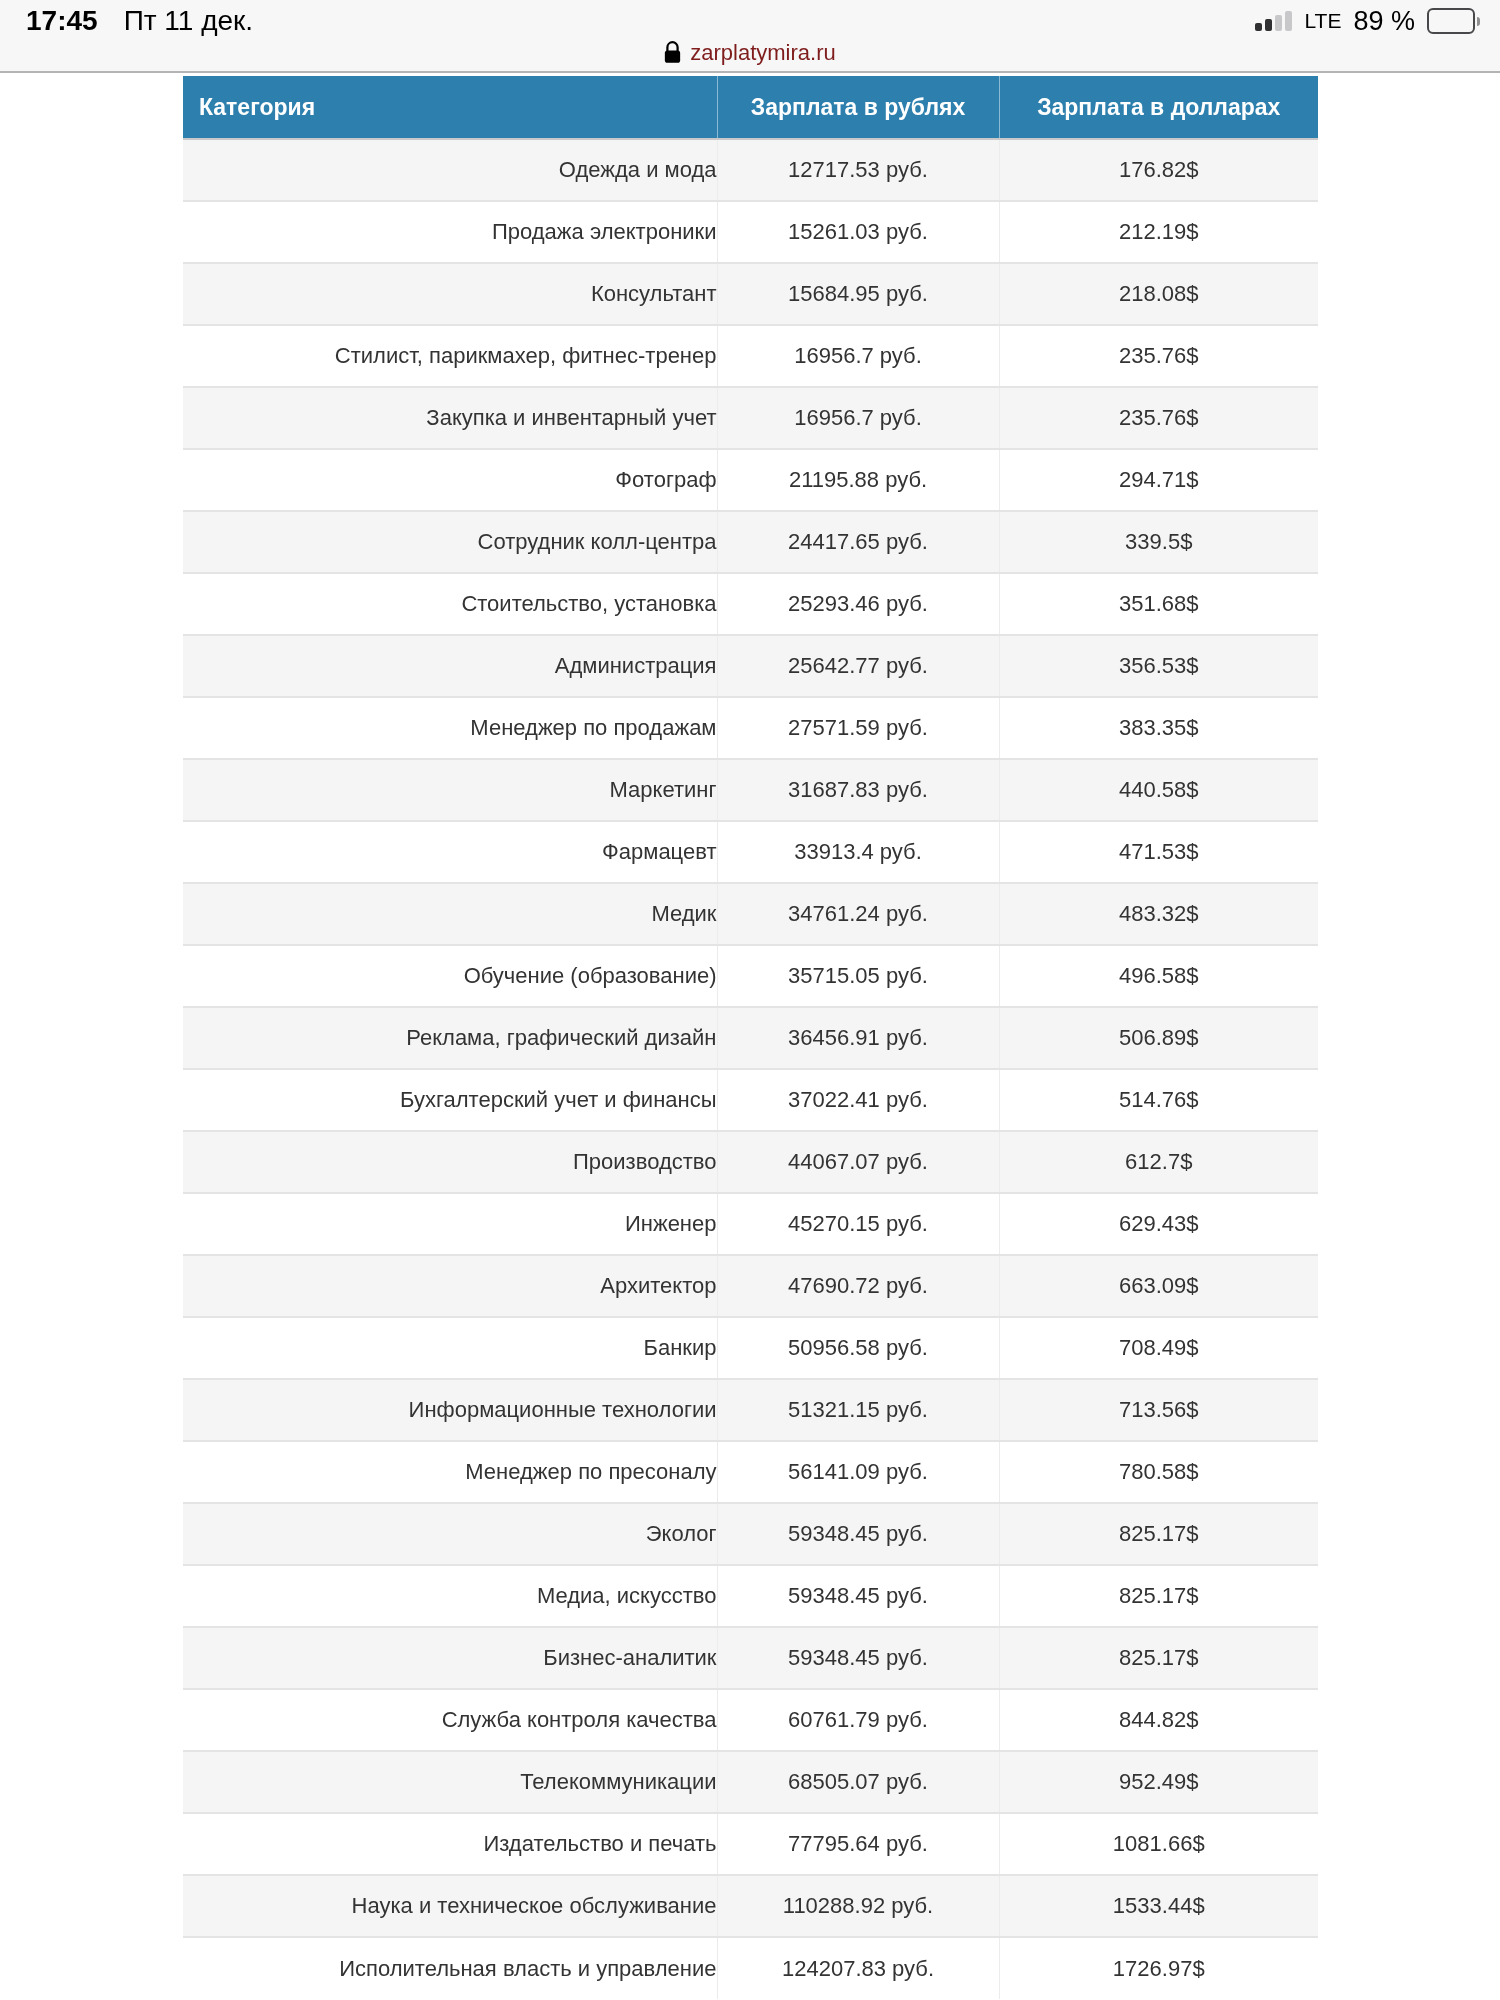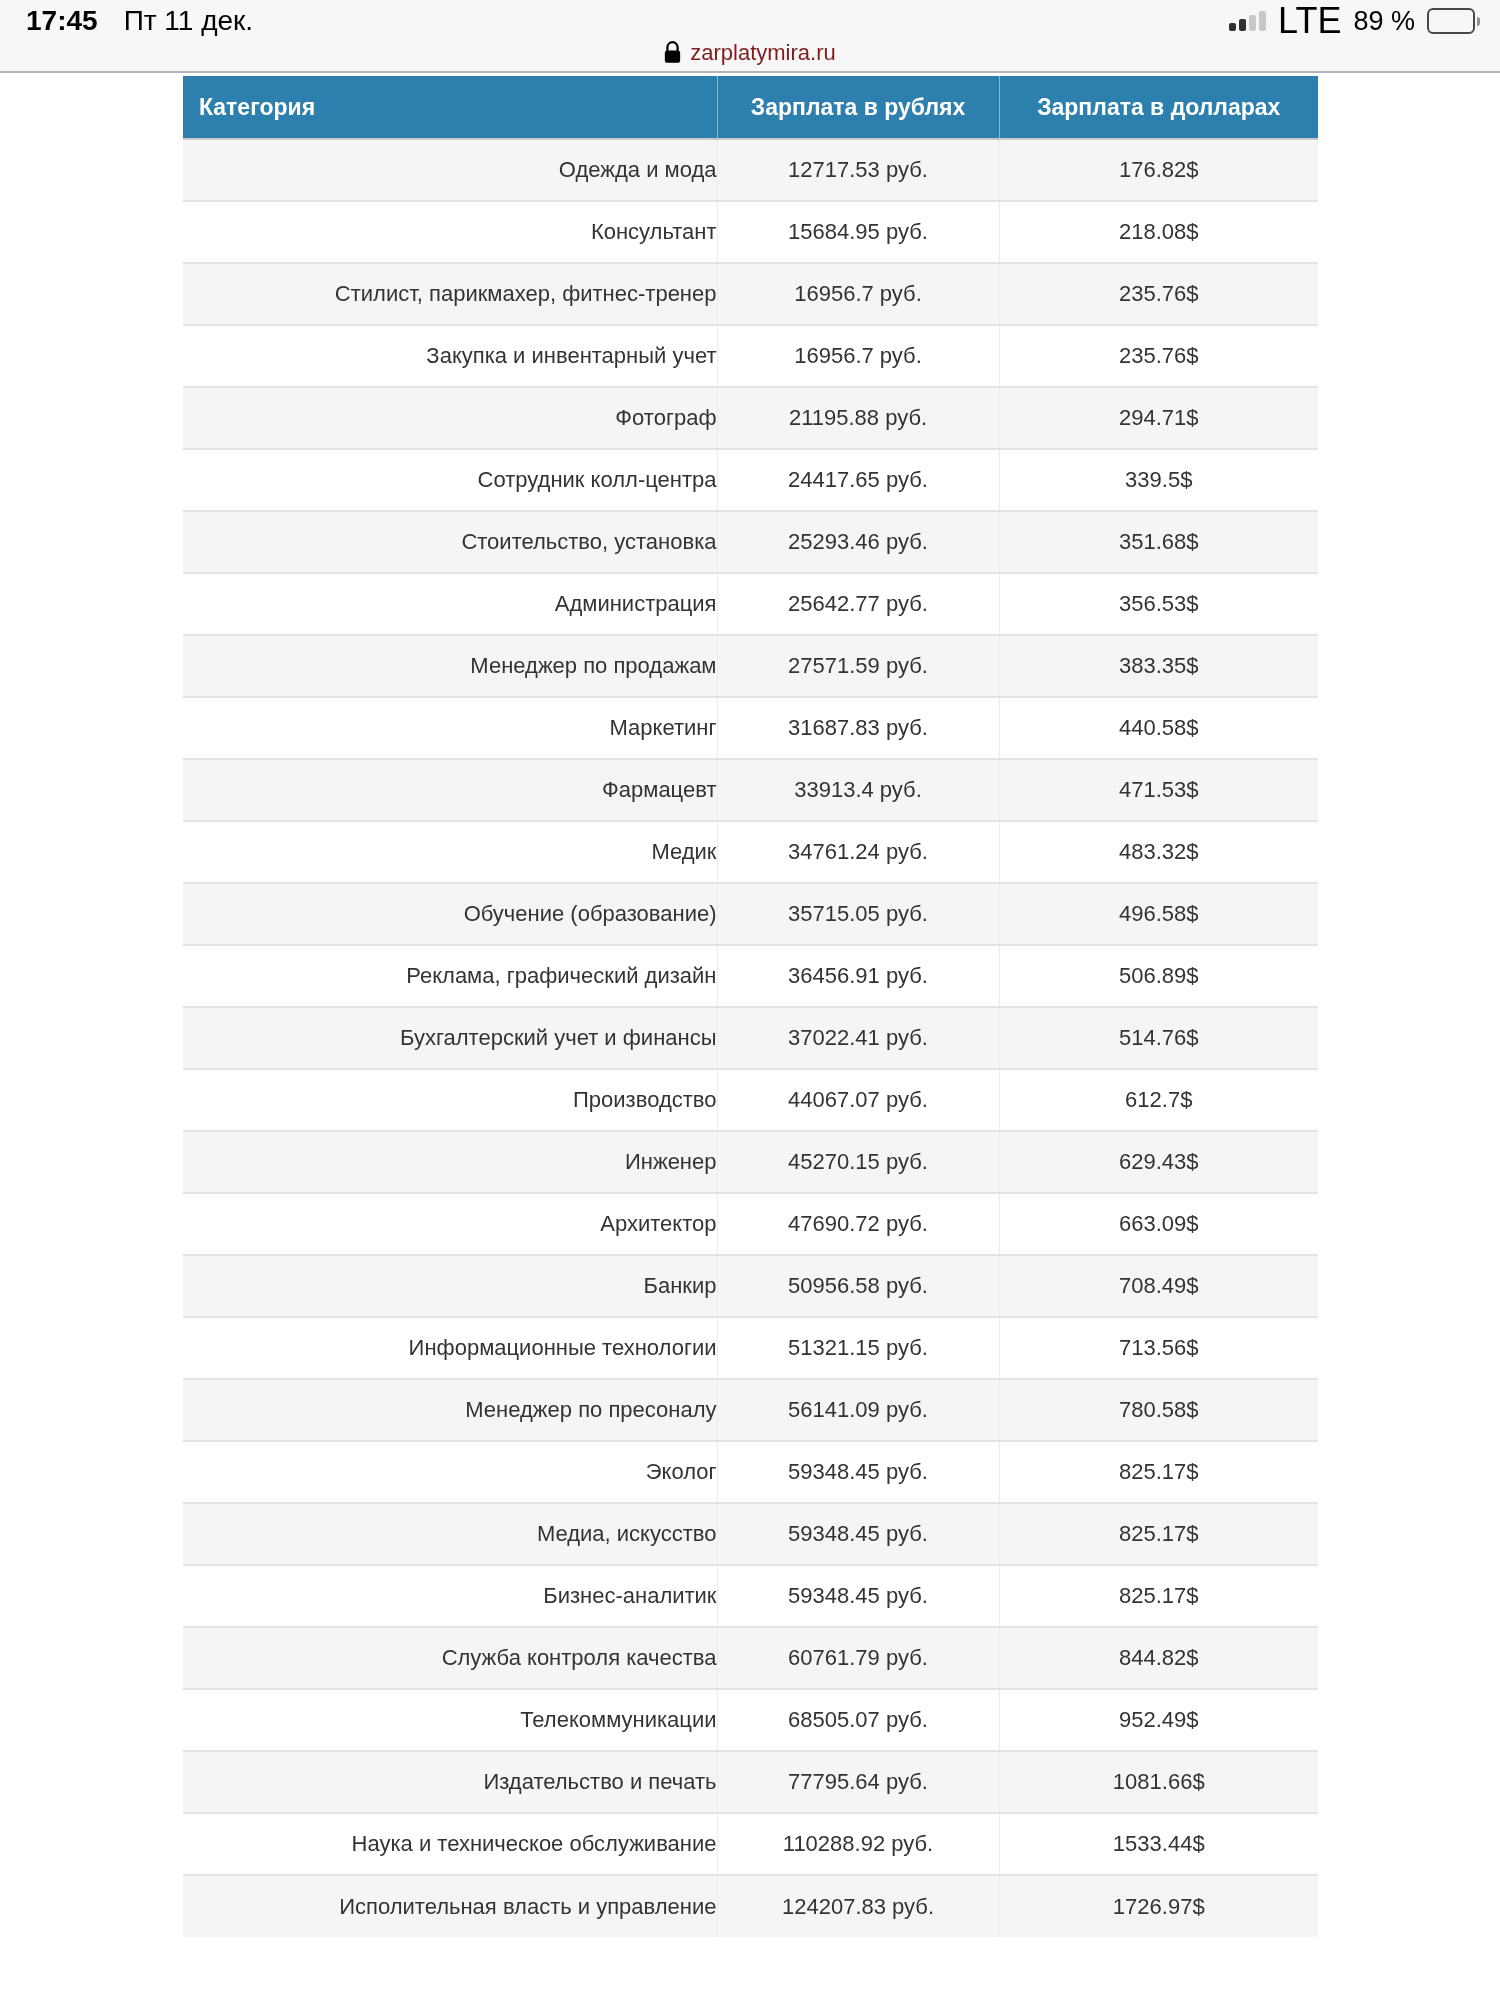--- a/index.html
+++ b/index.html
@@ -51,21 +51,21 @@
   }
   .signal i {
     display: block;
     width: 7px;
     border-radius: 2px;
   }
   .signal .b1 { height: 8px;  background: #303032; }
   .signal .b2 { height: 12px; background: #303032; }
   .signal .b3 { height: 16px; background: #c8c8ca; }
   .signal .b4 { height: 20px; background: #c8c8ca; }
-  .status-net { font-size: 36px; }
+  .status-net { font-size: 21px; }
   .status-batt-pct { font-size: 27px; }
   .battery { display: flex; align-items: center; }
   .battery .shell {
     width: 42px;
     height: 20px;
     border: 2px solid #48484a;
     border-radius: 6px;
     padding: 1px;
     box-sizing: content-box;
   }
@@ -192,20 +192,25 @@
         <th>Зарплата в долларах</th>
       </tr>
     </thead>
     <tbody>
   <tr>
     <td>Одежда и мода</td>
     <td>12717.53 руб.</td>
     <td>176.82$</td>
   </tr>
 
+  <tr>
+    <td>Продажа электроники</td>
+    <td>15261.03 руб.</td>
+    <td>212.19$</td>
+  </tr>
 
   <tr>
     <td>Консультант</td>
     <td>15684.95 руб.</td>
     <td>218.08$</td>
   </tr>
 
   <tr>
     <td>Стилист, парикмахер, фитнес-тренер</td>
     <td>16956.7 руб.</td>

